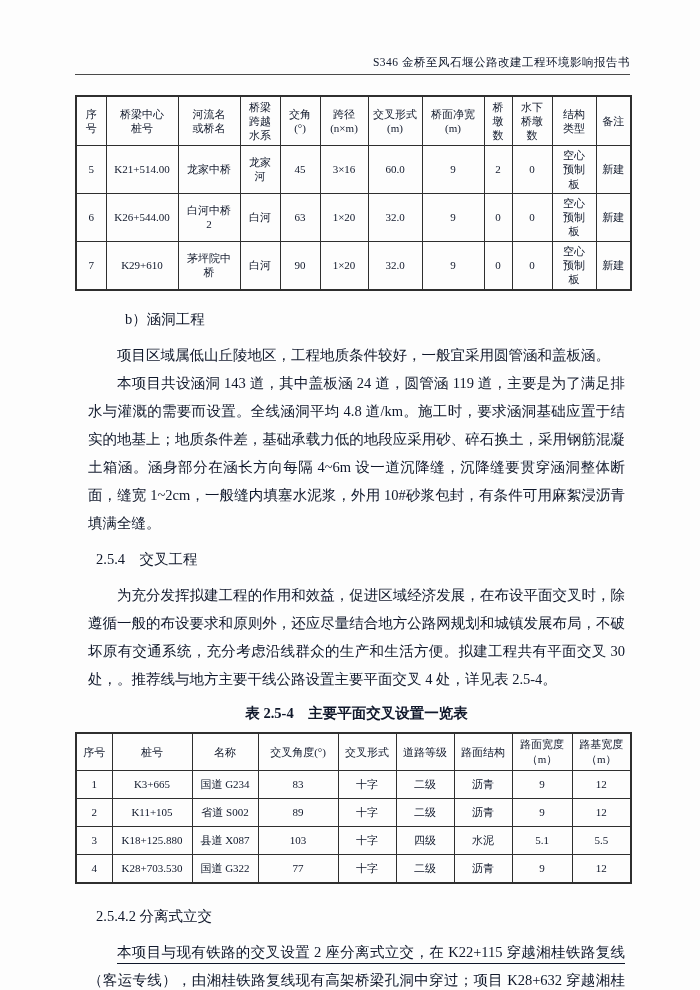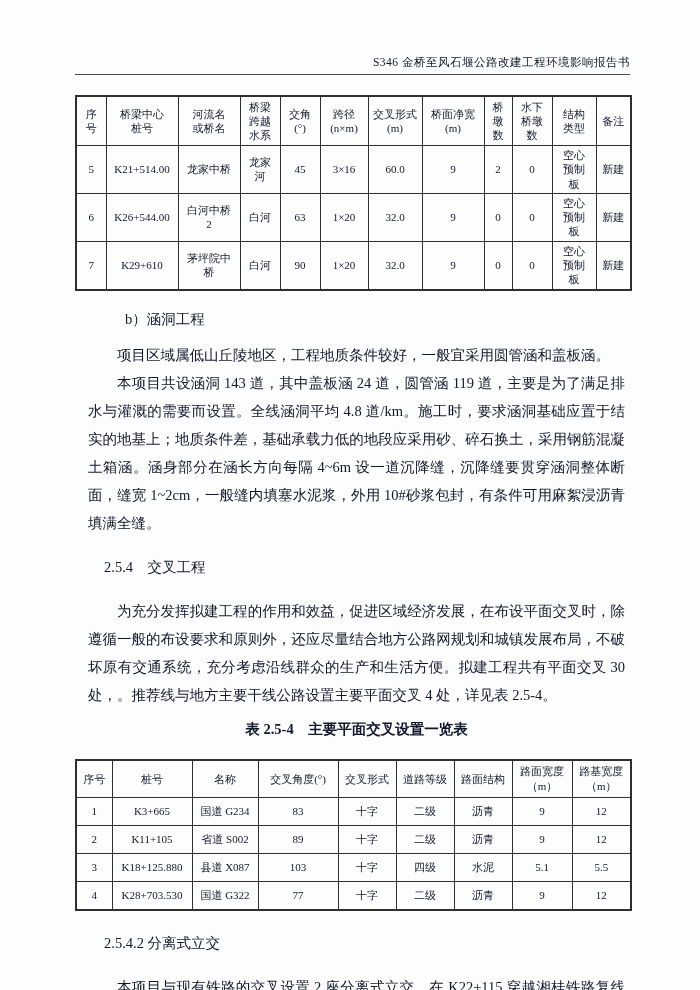--- a/index.html
+++ b/index.html
@@ -70,33 +70,33 @@
     font-size: 14.5px;
     line-height: 28px;
     text-align: justify;
     word-break: break-all;
   }
   .para {
     margin: 0;
     text-indent: 2em;
   }
   .heading {
-    margin: 16px;
+    margin: 8px;
     text-indent: 0;
   }
   .heading-sub {
     margin: 8px;
     text-indent: 2em;
   }
   .table-caption {
     text-align: center;
     font-weight: bold;
     font-size: 14.5px;
     line-height: 24px;
-    margin: 8px 0 18px 0;
+    margin: 8px 0 7px 0;
     text-indent: 0;
   }
   .underlined-para {
     margin: 2px 0 0 0;
     text-indent: 2em;
     text-decoration: underline;
     text-underline-offset: 6px;
     text-align: justify;
     text-align-last: justify;
   }

